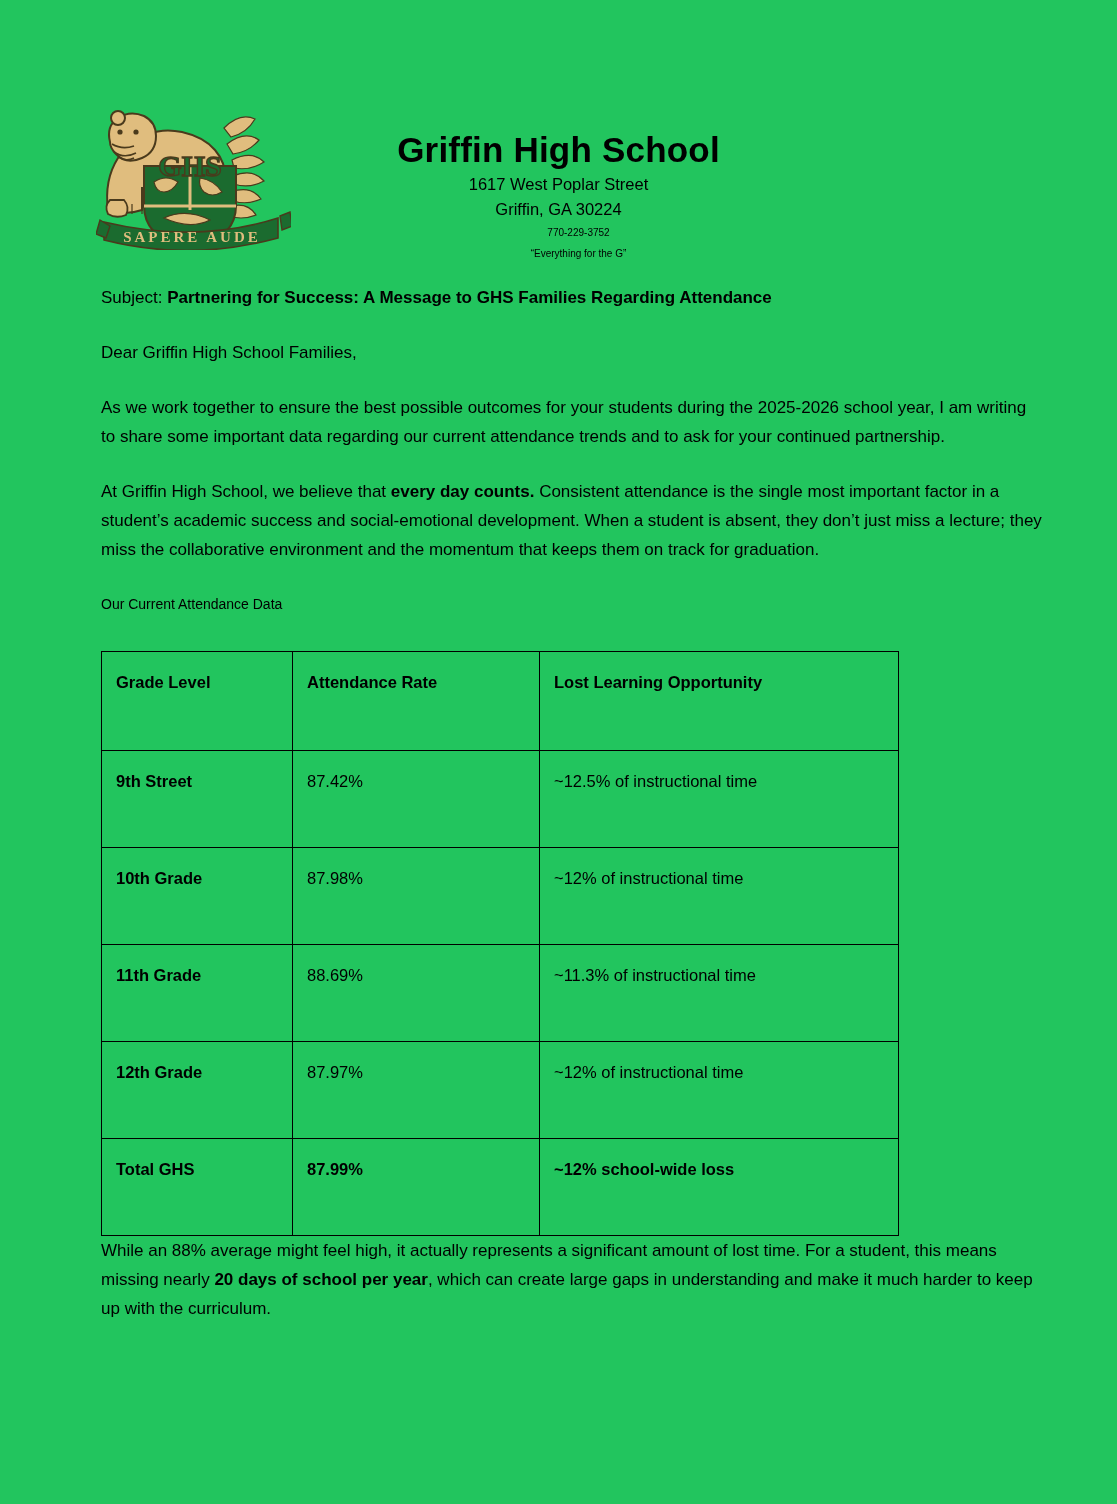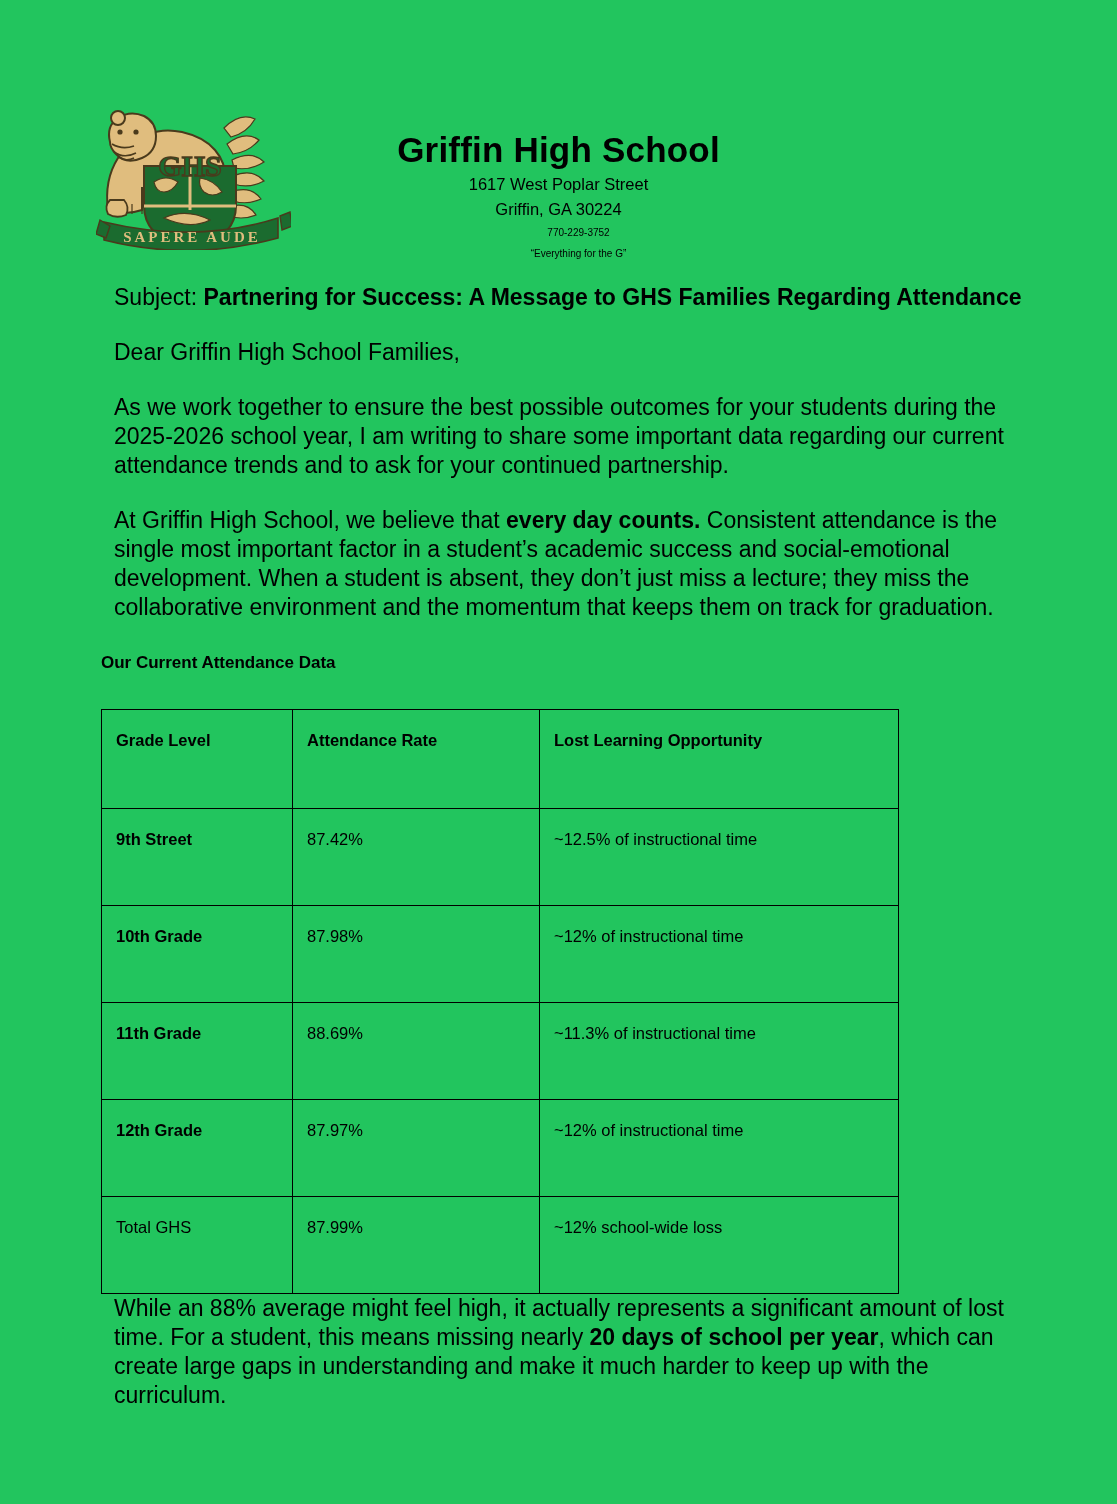--- a/index.html
+++ b/index.html
@@ -63,32 +63,32 @@
 
   
   .body-wrap {
     position: absolute;
     left: 101px;
     top: 283px;
     width: 941px;
   }
 
   p.para {
-    font-size: 23px;
+    font-size: 17px;
     line-height: 29px;
-    margin: 0 0 26px 13px;
+    margin: 0 0 26px 0;
   }
   p.tight { margin-bottom: 22px; }
 
   .subject { margin-bottom: 30px; }
   .subject b { font-weight: bold; }
 
   .section-head {
-    font-size: 17px;
-    font-weight: bold;
+    font-size: 14px;
+    font-weight: normal;
     line-height: 29px;
     margin: 0 0 12px 0;
   }
 
   
   table.attendance {
     border-collapse: collapse;
     width: 710px;
     margin-top: 32px;
     table-layout: fixed;
@@ -99,21 +99,21 @@
     padding: 19px 14px 0 14px;
     font-size: 16.5px;
     line-height: 22px;
     height: 77px;
   }
   table.attendance tr.hdr td {
     font-weight: bold;
     height: 79px;
   }
   table.attendance tr.total td {
-    font-weight: normal;
+    font-weight: bold;
   }
   td.c1 { width: 162px; }
   td.c2 { width: 218px; }
   td.c3 { width: 330px; }
   td.c1.gl { font-weight: bold; }
 
   .after-table {
     margin-top: 11px;
   }
 

